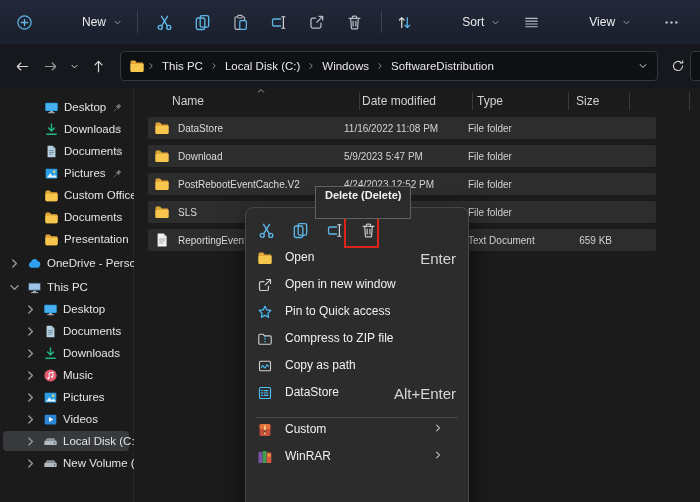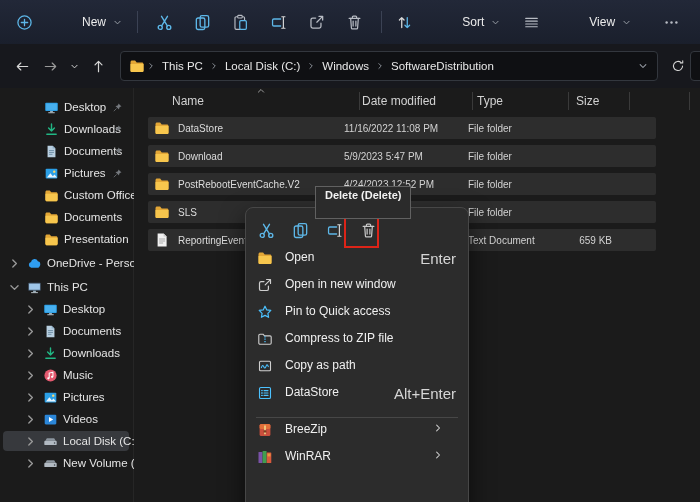--- a/index.html
+++ b/index.html
@@ -734,21 +734,21 @@
     <div class="msep"></div>
     <div class="mi">
       <span class="ic">
           <svg viewBox="0 0 16 16">
             <rect x="2.6" y="2" width="10.8" height="12" rx="1.6" fill="#c94f3d"></rect>
             <rect x="2.6" y="2" width="10.8" height="5" rx="1.6" fill="#e2703a"></rect>
             <path d="M7.2 3.4h1.6v8.8H7.2z" fill="#f5d789"></path>
             <rect x="6.6" y="8.3" width="2.8" height="2.3" rx=".4" fill="#7c3d22"></rect>
           </svg>
         </span>
-      <span class="mlabel">BreeZip</span>
+      <span class="mlabel">Custom</span>
       <span class="sub ic">
           <svg viewBox="0 0 16 16" fill="none" stroke="currentColor" stroke-width="1.4" stroke-linecap="round" stroke-linejoin="round">
             <path d="M6.2 4.2L10 8l-3.8 3.8"></path>
           </svg>
         </span>
     </div>
     <div class="mi">
       <span class="ic">
           <svg viewBox="0 0 16 16">
             <rect x="1.5" y="3" width="4" height="11" rx=".6" fill="#7a52a8"></rect>

